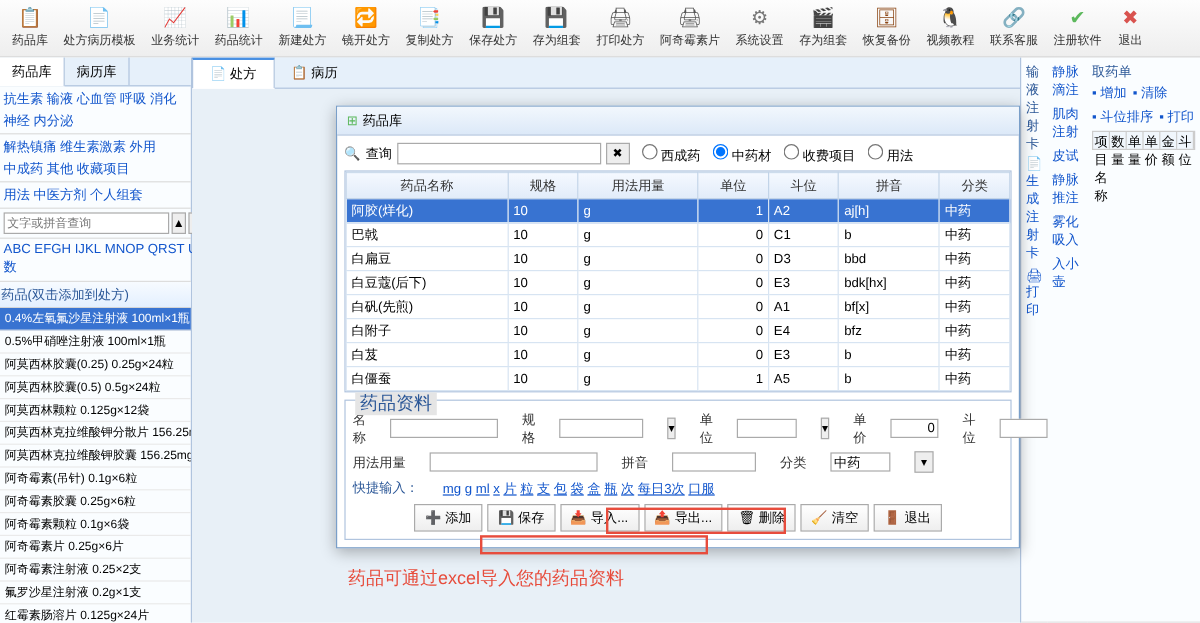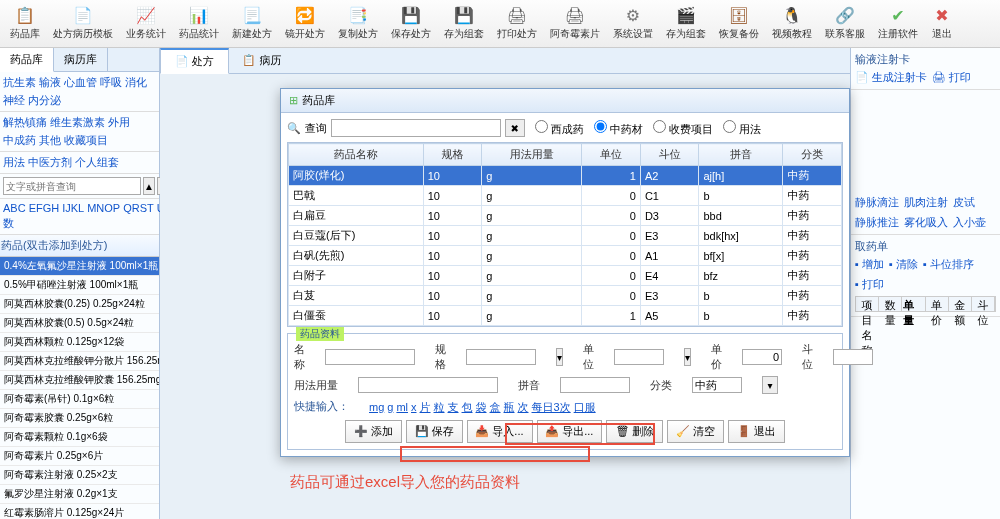--- a/index.html
+++ b/index.html
@@ -33,31 +33,31 @@
 .dlg-body{padding:6px}
 .dlg-search{display:flex;align-items:center;gap:4px;margin-bottom:5px}
 .dlg-search input[type=text]{border:1px solid #aaa;padding:2px;width:170px}
 .radio-grp{display:flex;gap:10px;font-size:11px;margin-left:6px}
 .tbl{width:100%;border-collapse:collapse;font-size:11px}
 .tbl th{background:linear-gradient(#f5f9ff,#e1ecf9);border:1px solid #c2d4e8;padding:3px 4px;font-weight:normal;color:#333}
 .tbl td{border:1px solid #d7e4f2;padding:2px 4px}
 .tbl tr.selrow td{background:#3873d1;color:#fff}
 .tbl-wrap{max-height:200px;overflow:auto;border:1px solid #b0c4de}
 .form-sec{border:1px solid #b0c4de;margin-top:6px;position:relative;padding:8px 6px 6px}
-.form-sec-t{position:absolute;top:-7px;left:8px;background:#bef264;padding:0 4px;font-size:10px;color:#2b5797}
+.form-sec-t{position:absolute;top:-7px;left:8px;background:#e5e5e5;padding:0 4px;font-size:15px;color:#2b5797}
 .form-row{display:flex;align-items:center;gap:20px;margin-bottom:4px;font-size:11px}
 .form-row label{color:#333}
 .form-row input,.form-row select{border:1px solid #aaa;padding:1px 2px;font-size:11px}
 .quick-links{font-size:10px;color:#15c;margin-top:2px}
 .quick-links span{cursor:pointer;margin-right:3px;text-decoration:underline}
 .btn-row{display:flex;gap:4px;justify-content:flex-start;margin-top:5px;flex-wrap:wrap}
 .btn{border:1px solid #aaa;background:linear-gradient(#fff,#eee);padding:3px 8px;font-size:11px;cursor:pointer;display:flex;align-items:center;gap:3px}
 .highlight-box{position:absolute;border:2px solid #e74c3c;pointer-events:none}
 .anno{position:absolute;color:#e74c3c;font-size:15px;font-weight:500}
-.right-panel{width:150px;border-left:1px solid #b0c4de;background:#fafdff;display:flex;flex-direction:column}
+.right-panel{width:150px;border-left:1px solid #b0c4de;background:#fafdff;display:flex;flex-direction:row}
 .rp-sec{border-bottom:1px solid #ddd;padding:4px}
 .rp-title{font-size:11px;color:#2b5797;margin-bottom:3px}
 .rp-links{font-size:10px;display:flex;flex-wrap:wrap;gap:5px}
 .rp-links span{color:#15c;cursor:pointer}
 </style>
 </head>
 <body>
 
 <div class="toolbar" id="toolbar">
     <div class="tool-item">
@@ -398,21 +398,21 @@
       <div class="rp-title">取药单</div>
       <div class="rp-links" id="takebtns">
           <span>▪ 增加</span>
           <span>▪ 清除</span>
           <span>▪ 斗位排序</span>
           <span>▪ 打印</span>
         </div>
       <div style="margin-top:4px;border:1px solid #ccc;height:16px;display:flex;font-size:9px;background:#f0f6fc" id="takecols">
           <div style="flex: 1 1 0%; border-right: 1px solid rgb(204, 204, 204); padding: 1px; text-align: center;">项目名称</div>
           <div style="flex: 1 1 0%; border-right: 1px solid rgb(204, 204, 204); padding: 1px; text-align: center;">数量</div>
-          <div style="flex: 1 1 0%; border-right: 1px solid rgb(204, 204, 204); padding: 1px; text-align: left; font-weight: bold;">单量</div>
+          <div style="flex: 1 1 0%; border-right: 1px solid rgb(204, 204, 204); padding: 1px; text-align: left;">单量</div>
           <div style="flex: 1 1 0%; border-right: 1px solid rgb(204, 204, 204); padding: 1px; text-align: center;">单价</div>
           <div style="flex: 1 1 0%; border-right: 1px solid rgb(204, 204, 204); padding: 1px; text-align: center;">金额</div>
           <div style="flex: 1 1 0%; border-right: 1px solid rgb(204, 204, 204); padding: 1px; text-align: center;">斗位</div>
         </div>
     </div>
     <div style="flex:2"></div>
   </div>
 </div>
 
 </body></html>

